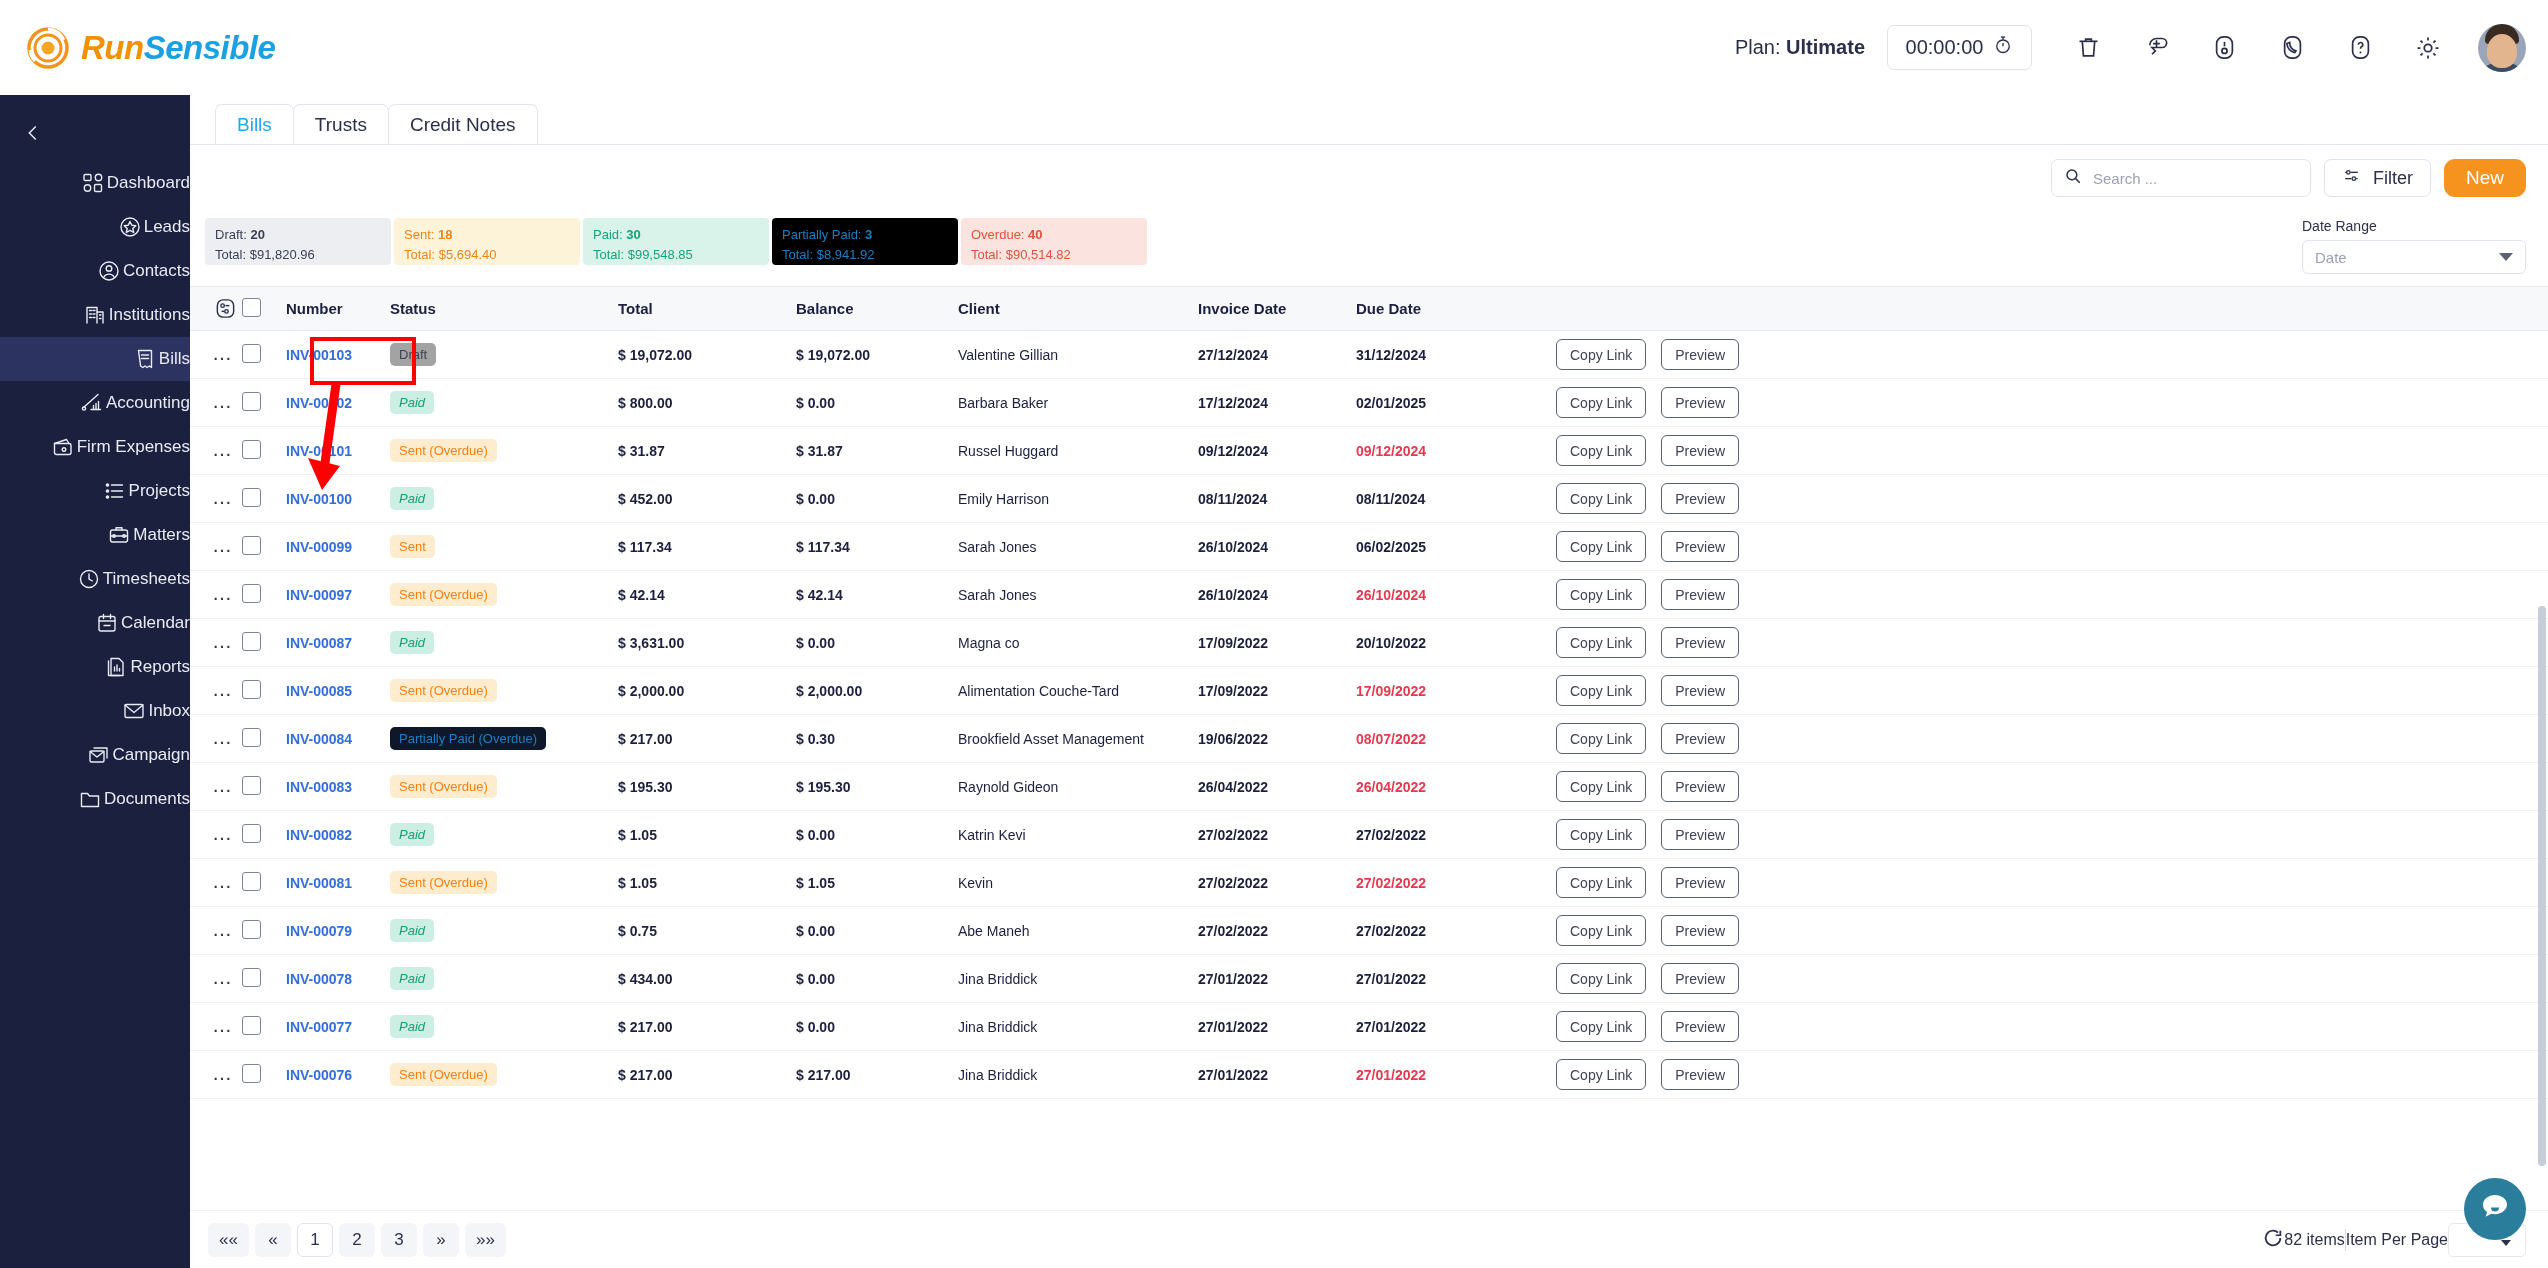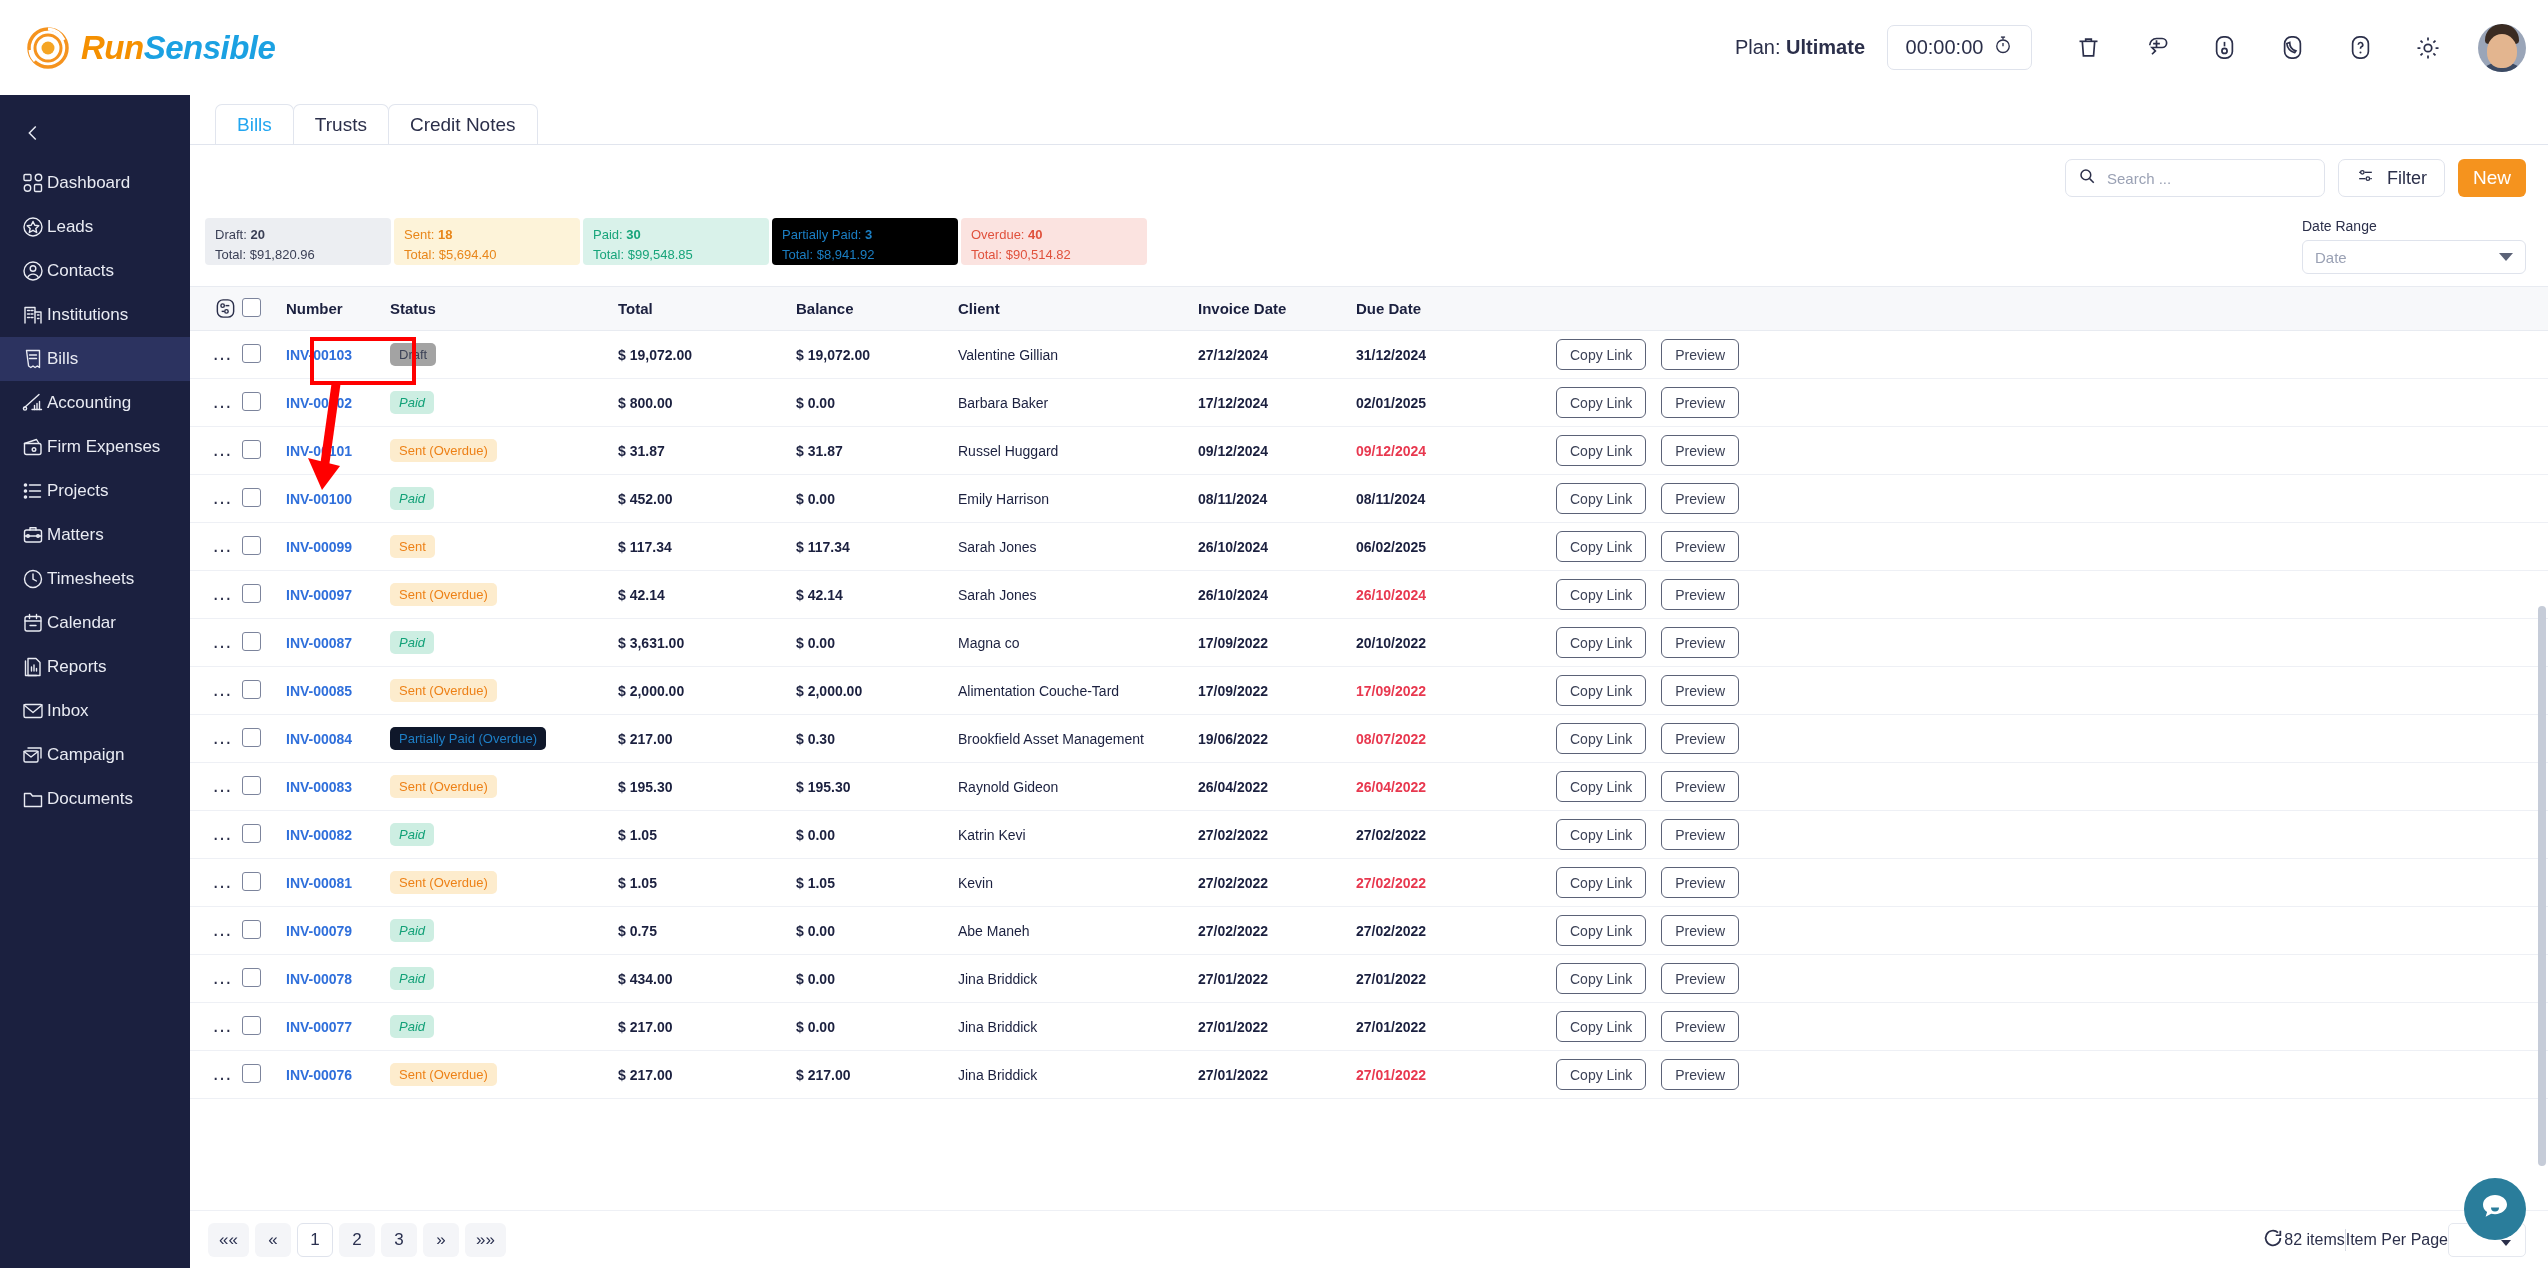--- a/index.html
+++ b/index.html
@@ -43,21 +43,21 @@
      width:46px; height:20px; border-radius:23px 23px 0 0; background:#3c4a63; }
 
   
   .sidebar {
     position:absolute; top:95px; left:0; width:190px; height:1173px;
     background:#1b203f; color:#fff; padding-top:10px; z-index: 20;
   }
   .collapse-btn { height:56px; display:flex; align-items:center; padding-left:22px; cursor:pointer;}
   .nav-item {
     display:flex; align-items:center; height:44px; padding-left:20px; gap:1px;
-    font-size:17px; color:#e9ebf3; cursor:pointer;
+    font-size:17px; color:#e9ebf3; cursor:pointer;justify-content:flex-end;
   }
   .nav-item.active { background:#2c3360; }
   .nav-ico { width:26px; height:26px; flex:none; display:flex; align-items:center; justify-content:center;}
   .nav-label { white-space:nowrap; }
 
   
   .main { position:absolute; top:95px; left:190px; width:2358px; height:1173px; background:#fff; }
 
   .tabs { display:flex; align-items:flex-end; height:50px; padding-left:25px;
           border-bottom:1px solid #e1e5ee; }
@@ -77,21 +77,21 @@
     border:none; outline:none; font-size:15px; color:#2b2f4a; width:100%;
     font-family:"Liberation Sans", sans-serif; background:transparent;
   }
   .search-box input::placeholder { color:#9aa1b4; }
   .filter-btn {
     display:flex; align-items:center; gap:12px; height:38px; padding:0 17px;
     border:1px solid #dfe3ec; border-radius:7px; font-size:18px; color:#2b2f4a; cursor:pointer;
     background:#fff;
   }
   .new-btn {
-    height:38px; padding:0 15px; border:none; border-radius:6px; background:#F5931E;
+    height:38px; padding:0 22px; border:none; border-radius:11px; background:#F5931E;
     color:#fff; font-size:19px; cursor:pointer; font-family:"Liberation Sans", sans-serif;
   }
 
   
   .summary-row { display:flex; align-items:flex-start; margin-top:21px; }
   .cards { display:flex; gap:3px; padding-left:15px; }
   .card { width:186px; height:47px; padding:7px 10px; border-radius:4px; font-size:13px; line-height:1.55;}
   .card .l2 { font-size:13px; }
   .c-draft { background:#eceef2; color:#3a3f55; }
   .c-sent { background:#fdf3d9; color:#E8861A; }

